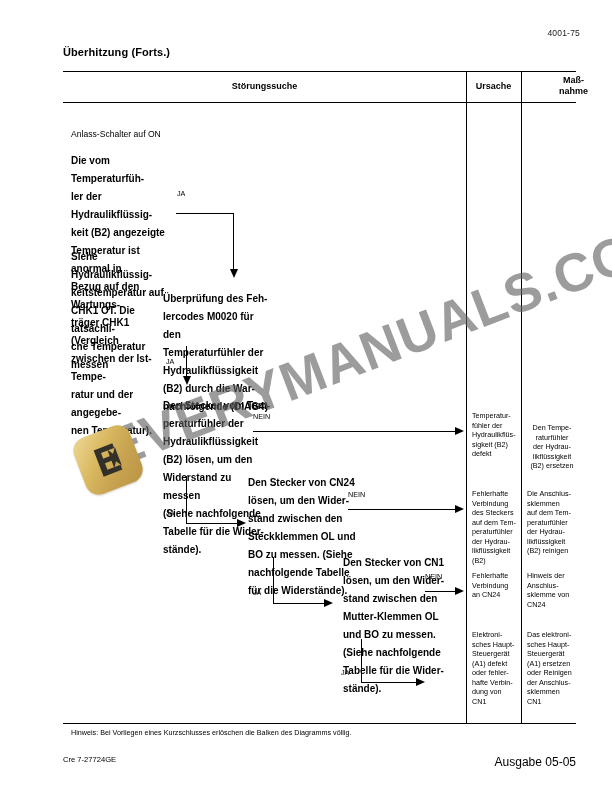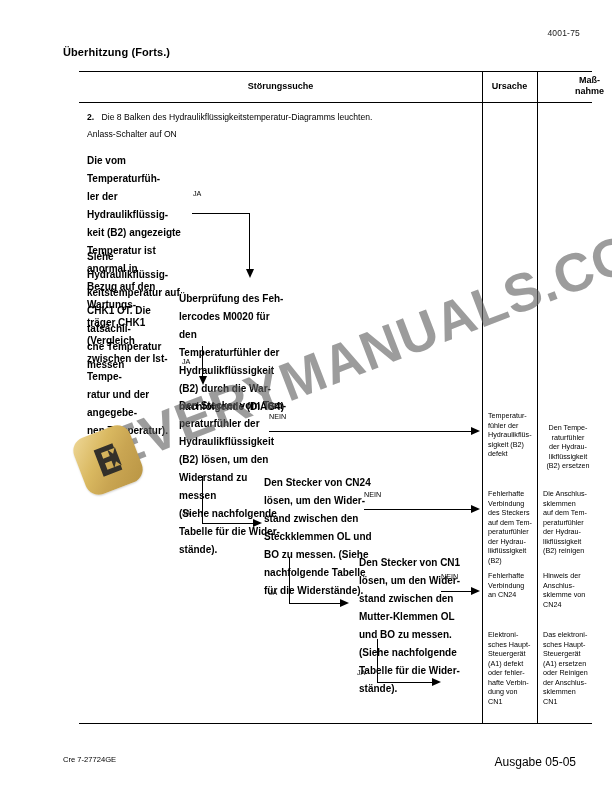--- a/index.html
+++ b/index.html
@@ -37,21 +37,20 @@
     letter-spacing: 0.1px;
   }
 
   
   .table-frame {
     position: absolute;
     left: 63px;
     top: 71px;
     width: 513px;
     height: 667px;
-    margin-left: 16px;
   }
   .rule {
     position: absolute;
     background: #000000;
   }
   .rule-h-top    { left: 0;   top: 0;    width: 513px; height: 1.2px; }
   .rule-h-head   { left: 0;   top: 31px; width: 513px; height: 1.2px; }
   .rule-h-bottom { left: 0;   top: 652px;width: 513px; height: 1.2px; }
 
   .rule-v-a { left: 403px; top: 0;  width: 1.1px; height: 652px; }
@@ -201,24 +200,20 @@
     <div class="rule rule-h-head"></div>
     <div class="rule rule-h-bottom"></div>
     <div class="rule rule-v-a"></div>
     <div class="rule rule-v-b"></div>
 
     <div class="col-head col-head-stoerung">Störungssuche</div>
     <div class="col-head col-head-ursache">Ursache</div>
     <div class="col-head col-head-massnahme" style="white-space:pre-line;padding-left:25px;">Maß-
 nahme</div>
 
-    <div class="step-line step-1">
-      <span class="step-num">2.</span>
-      <span style="margin-left:5px;">Die 8 Balken des Hydraulikflüssigkeitstemperatur-Diagramms leuchten.</span>
-    </div>
     <div class="step-line step-2">Anlass-Schalter auf ON</div>
 
     <div class="flow-block" style="left:8px;  top:81px;  width:104px;">Die vom Temperaturfüh-
 ler der Hydraulikflüssig-
 keit (B2) angezeigte
 Temperatur ist anormal in
 Bezug auf den Wartungs-
 träger CHK1 (Vergleich
 zwischen der Ist-Tempe-
 ratur und der angegebe-
@@ -336,20 +331,21 @@
 CN24</div>
     <div class="cell" style="left:464px; top:559px; width:50px;">Das elektroni-
 sches Haupt-
 Steuergerät
 (A1) ersetzen
 oder Reinigen
 der Anschlus-
 sklemmen
 CN1</div>
 
+    <div class="hinweis">Hinweis: Bei Vorliegen eines Kurzschlusses erlöschen die Balken des Diagramms völlig.</div>
   </div>
 
   <div class="footer-left">Cre  7-27724GE</div>
   <div class="footer-right">Ausgabe 05-05</div>
 
   <div class="watermark">
     <div class="wm-text">EVERYMANUALS.COM</div>
     <div class="wm-logo">
       <svg width="60" height="60" viewBox="0 0 60 60" aria-hidden="true">
         <path d="M40 16 H20 V44 H40 L40 39 H26 V32 H36 V27 H26 V21 H40 Z" fill="#33302a"></path>

